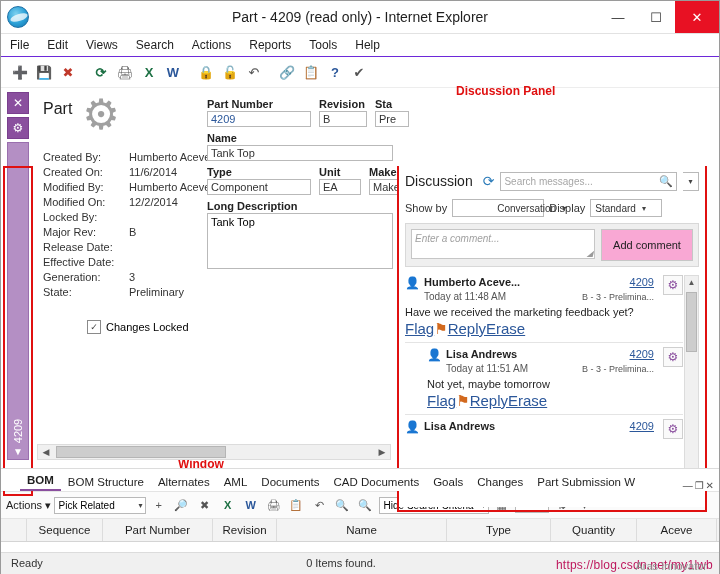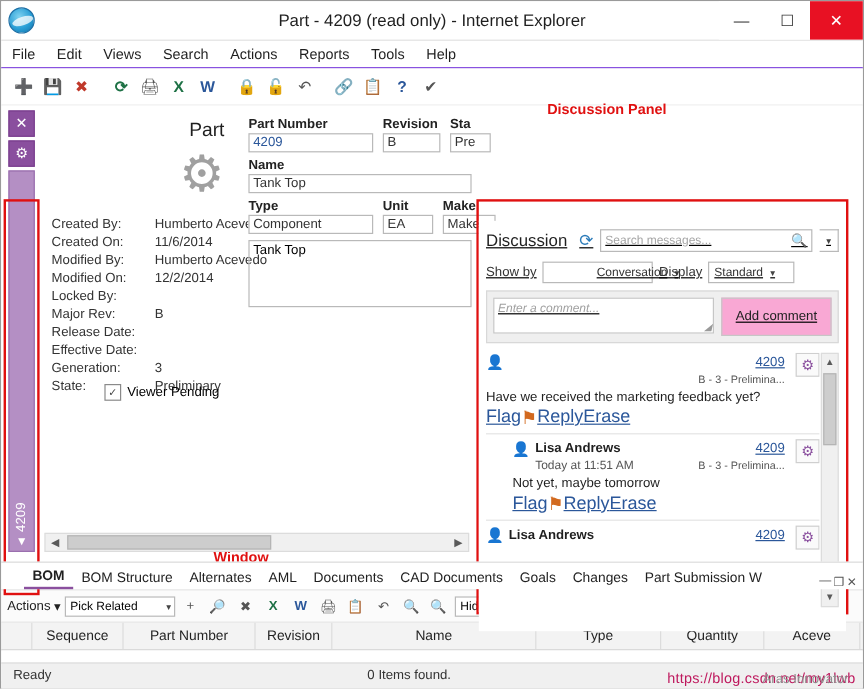--- a/index.html
+++ b/index.html
@@ -191,23 +191,22 @@
   
   .form-panel {
     position: absolute;
     left: 36px; top: 6px;
     right: 328px;
     bottom: 34px;
     background: #fff;
   }
   .part-head {
     display: flex;
-    flex-direction: column;
+    flex-direction: row;
     width: 150px;
-    text-align: right;
   }
   .part-title {
     font-size: 16px;
     color: #1f1f1f;
     margin: 6px 0 6px 6px;
   }
   .gear-big {
     margin-left: 10px;
     color: #a0a0a0;
     font-size: 42px;
@@ -300,26 +299,25 @@
   .disc-outline {
     position: absolute;
     right: 12px; top: 78px;
     width: 310px; height: 346px;
     border: 2px solid #e01010;
     box-sizing: border-box;
     pointer-events: none;
   }
   .discussion {
     position: absolute;
-    right: 14px; top: 96px;
+    right: 14px; top: 77px;
     width: 306px; height: 342px;
     background: #ffffff;
     box-sizing: border-box;
     padding: 4px 6px;
-    text-decoration: underline;
   }
   .disc-head {
     display: flex;
     align-items: center;
     gap: 6px;
     height: 24px;
   }
   .disc-title { font-size: 14px; color: #1f1f1f; }
   .refresh-ico { color: #2b7bb9; font-size: 14px; margin-left: 4px;}
   .search-box {
@@ -754,27 +752,28 @@
             <div class="flabel">Unit</div>
             <div class="finput plain" style="width:42px;">EA</div>
           </div>
           <div class="fgroup" style="width:44px;">
             <div class="flabel">Make</div>
             <div class="finput plain" style="width:44px;">Make</div>
           </div>
         </div>
 
         <div class="fgroup">
+          <div class="flabel">Long Description</div>
           <div class="longdesc" style="width:186px;">Tank Top</div>
         </div>
       </div>
 
       <div class="checkrow">
         <span class="cbox">✓</span>
-        <span>Viewer Pending</span>
+        <span>Changes Locked</span>
       </div>
     </div>
 
     <div class="hscroll">
       <div class="arrow">◀</div>
       <div class="thumb" style="width:170px;"></div>
       <div style="flex:1"></div>
       <div class="arrow">▶</div>
     </div>
 
@@ -811,20 +810,24 @@
         </div>
         <div class="add-btn">Add comment</div>
       </div>
 
       <div class="thread">
         <div class="msgs">
 
           <div class="msg">
             <div class="msg-head">
               <span class="avatar">👤</span>
+              <span>
+                <span class="m-name">Humberto Aceve...</span><br>
+                <span class="m-time">Today at 11:48 AM</span>
+              </span>
               <span class="m-right">
                 <span class="m-link">4209</span><br>
                 <span class="m-sub">B - 3 - Prelimina...</span>
               </span>
               <span class="m-gear">⚙</span>
             </div>
             <div class="m-body">Have we received the marketing feedback yet?</div>
             <div class="m-actions">
               <a>Flag</a>
               <span class="flagico">⚑</span>

